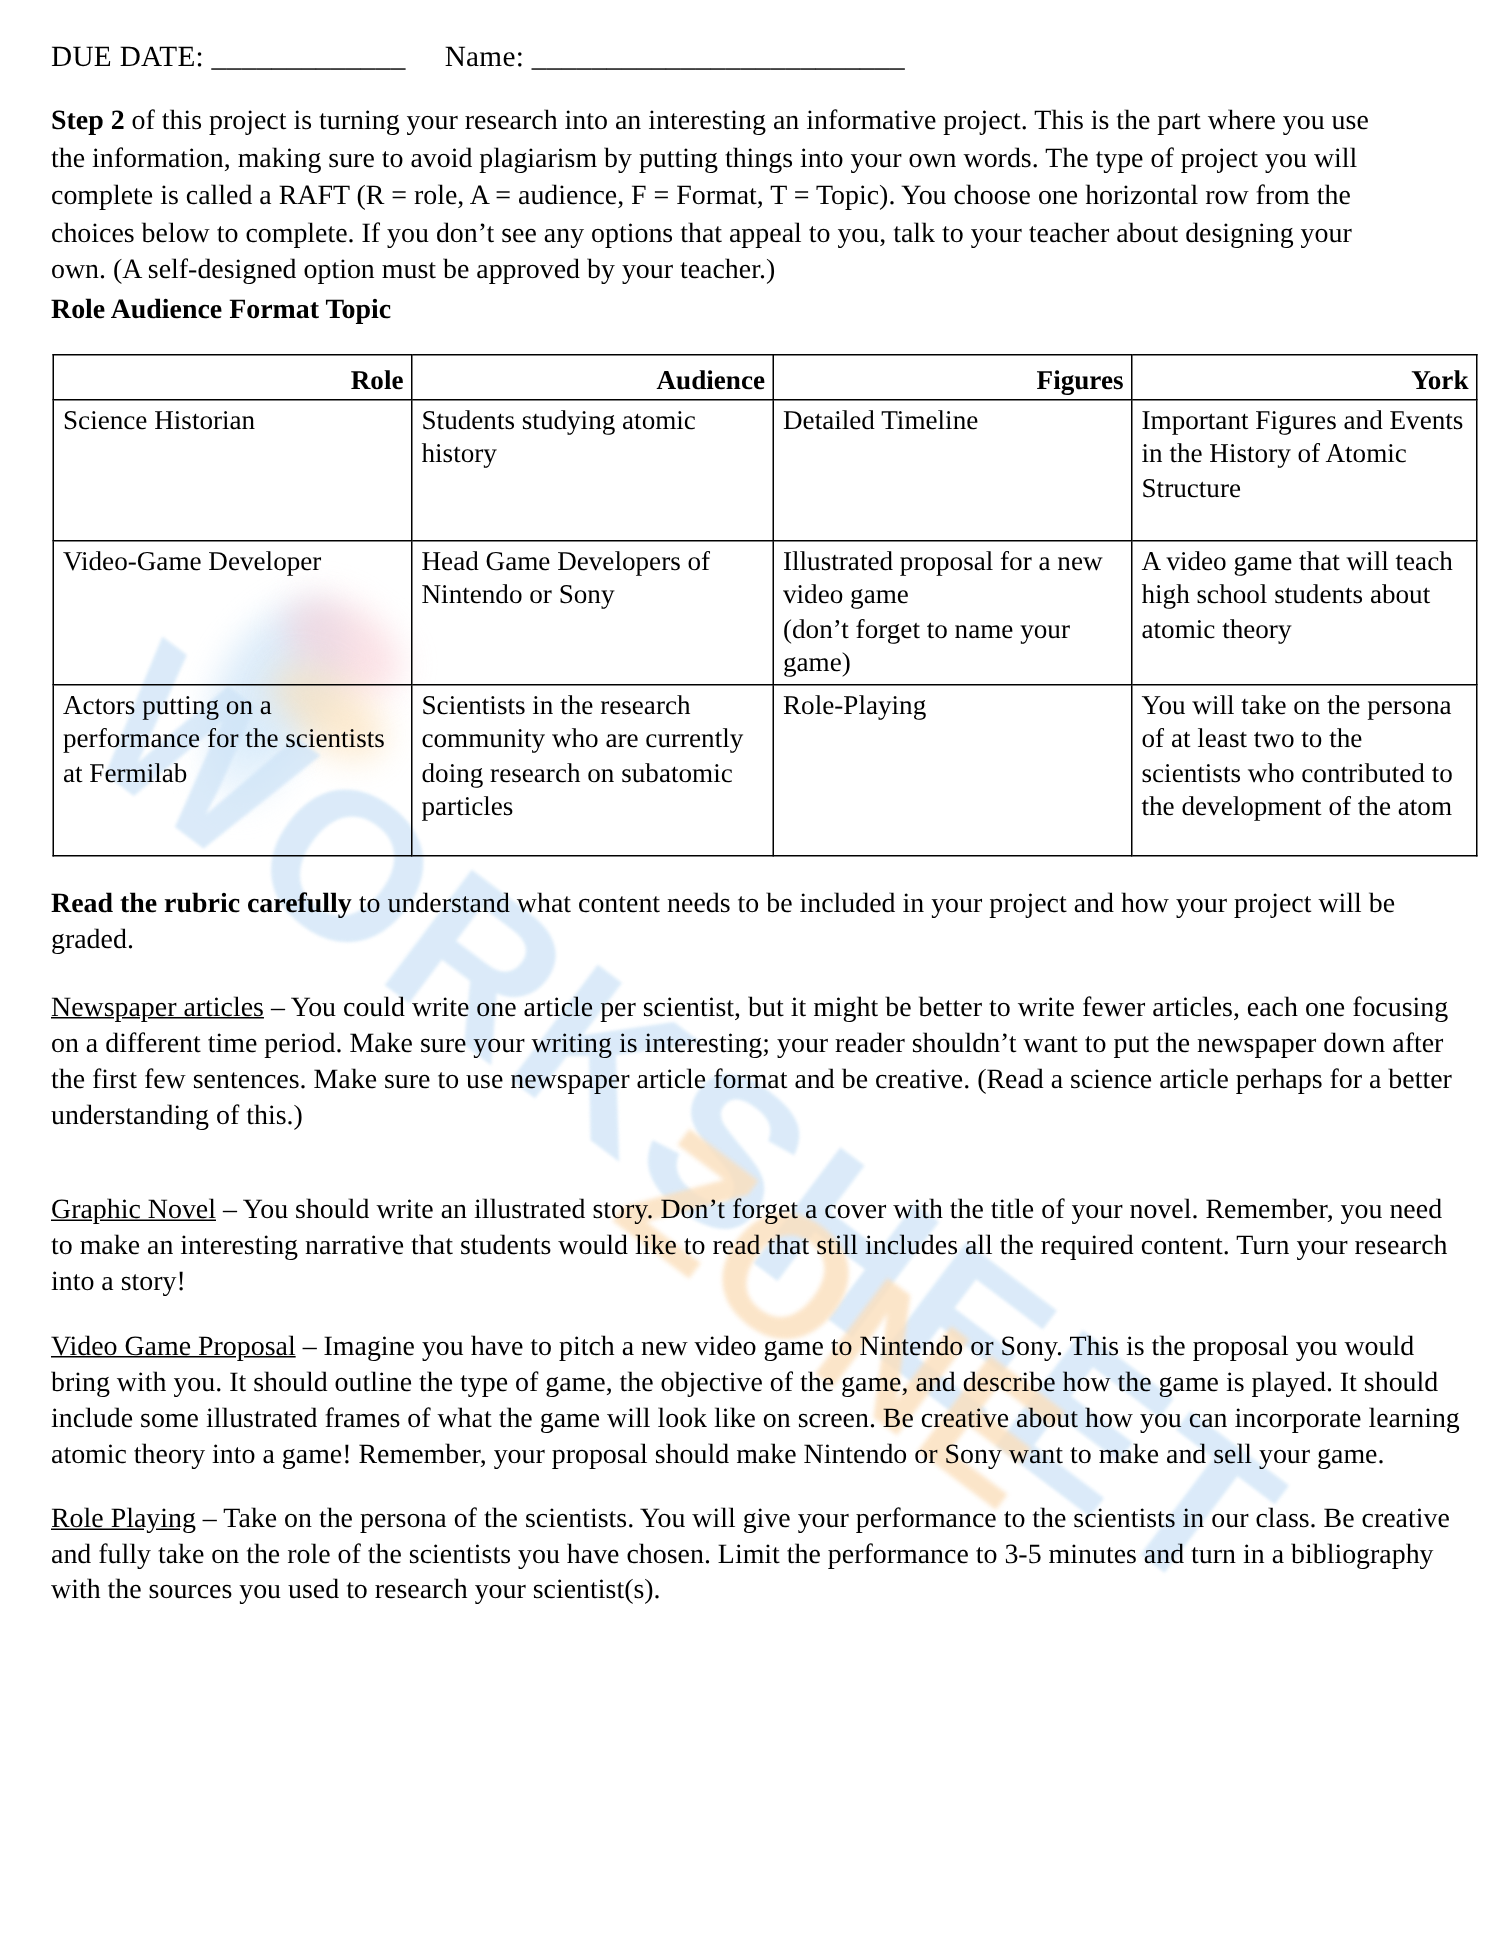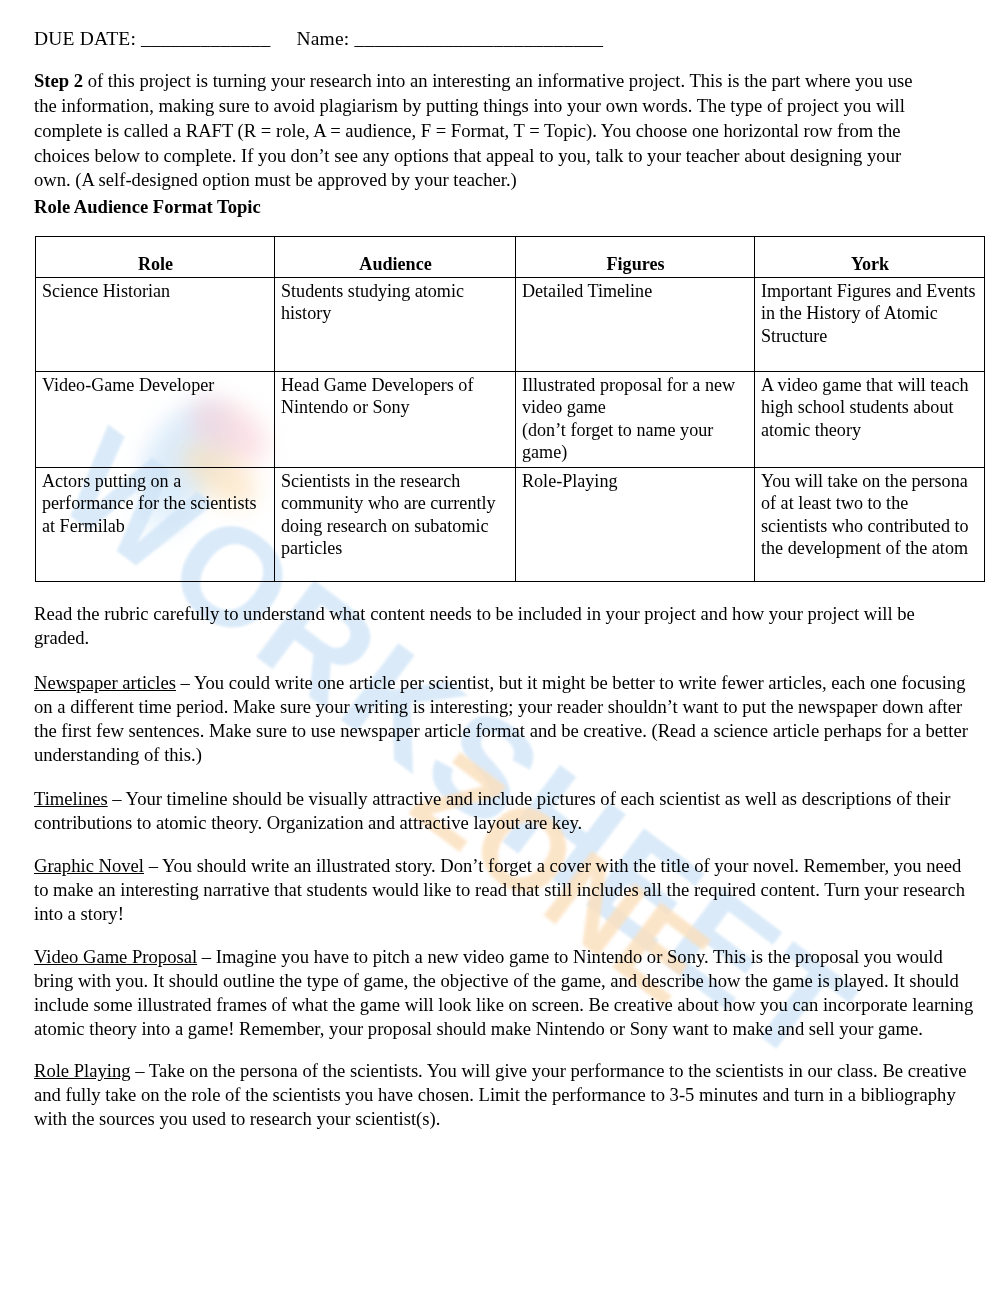--- a/index.html
+++ b/index.html
@@ -105,22 +105,22 @@
   table.raft th, table.raft td {
     border: 1px solid #000000;
     vertical-align: top;
     padding: 2px 5px 3px 6px;
     font-size: 18.1px;
     line-height: 1.235;
     background: transparent;
   }
   table.raft th {
     font-weight: 700;
-    text-align: center;
-    padding-top: 16px;
+    text-align: right;
+    padding-top: 5px;
     padding-bottom: 2px;
   }
   col.c-role     { width: 239px; }
   col.c-audience { width: 241px; }
   col.c-format   { width: 239px; }
   col.c-topic    { width: 230px; }
 
   tr.r-1 td { height: 46px; }
   tr.r-2 td { height: 88px; }
   tr.r-3 td { height: 90px; }
@@ -132,21 +132,21 @@
   
   .para {
     font-size: 18.6px;
     line-height: 1.285;
     margin: 0;
     max-width: 945px;
   }
   .para.first { margin-top: 20px; }
   .spacer { height: 21px; }
   .spacer.sm { height: 19px; }
-  .para b { font-weight: 400; }
+  .para b { font-weight: 700; }
   .u { text-decoration: underline; }
 </style>
 </head>
 <body>
 
 <div id="watermark">
   <div class="wm-blob wm-b1"></div>
   <div class="wm-blob wm-b2"></div>
   <div class="wm-blob wm-b3"></div>
   <div class="wm-blob wm-b4"></div>
@@ -203,21 +203,20 @@
   </table>
 
   <p class="para first"><b>Read the rubric carefully</b><span> to understand what content needs to be included in your project and how your project will be graded.</span></p>
 
   <div class="spacer"></div>
 
   <p class="para"><span class="u">Newspaper articles</span><span> – </span><span>You could write one article per scientist, but it might be better to write fewer articles, each one focusing on a different time period. Make sure your writing is interesting; your reader shouldn’t want to put the newspaper down after the first few sentences. Make sure to use newspaper article format and be creative. (Read a science article perhaps for a better understanding of this.)</span></p>
 
   <div class="spacer"></div>
 
-  <p class="para"><span class="u">Timelines</span><span> – </span><span>Your timeline should be visually attractive and include pictures of each scientist as well as descriptions of their contributions to atomic theory. Organization and attractive layout are key.</span></p>
 
   <div class="spacer sm"></div>
 
   <p class="para"><span class="u">Graphic Novel</span><span> – </span><span>You should write an illustrated story. Don’t forget a cover with the title of your novel. Remember, you need to make an interesting narrative that students would like to read that still includes all the required content. Turn your research into a story!</span></p>
 
   <div class="spacer sm"></div>
 
   <p class="para"><span class="u">Video Game Proposal</span><span> – </span><span>Imagine you have to pitch a new video game to Nintendo or Sony. This is the proposal you would bring with you. It should outline the type of game, the objective of the game, and describe how the game is played. It should include some illustrated frames of what the game will look like on screen. Be creative about how you can incorporate learning atomic theory into a game! Remember, your proposal should make Nintendo or Sony want to make and sell your game.</span></p>
 
   <div class="spacer sm"></div>

